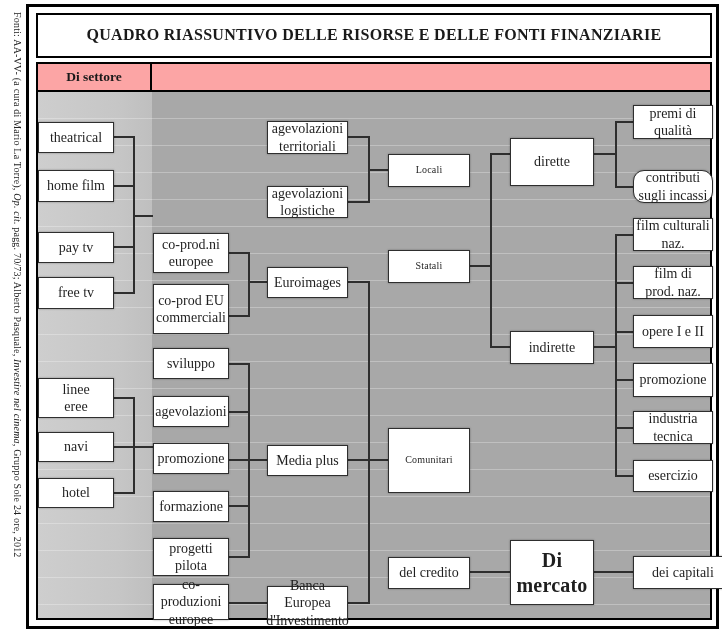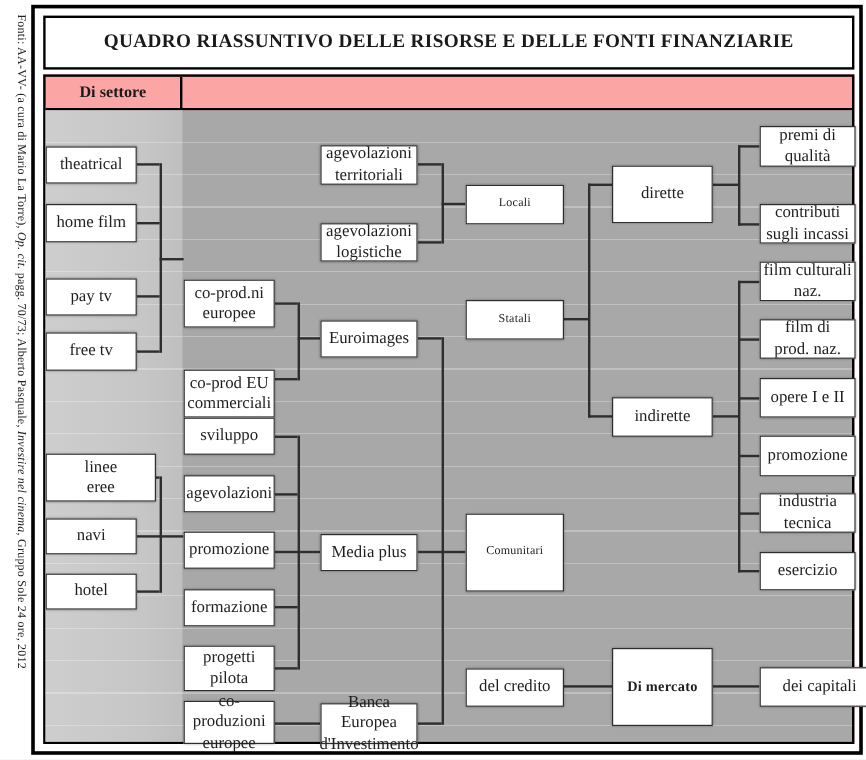--- a/index.html
+++ b/index.html
@@ -49,21 +49,21 @@
     pointer-events:none;
   }
   
   .node{
     position:absolute;background:#fff;border:1.5px solid #2e2e2e;box-sizing:border-box;
     display:flex;align-items:center;justify-content:center;text-align:center;
     font-size:14px;line-height:1.25;white-space:pre-line;color:#1f1f1f;
     box-shadow:0 0 2px rgba(0,0,0,.35);z-index:3;
   }
   .node.bold-md{font-weight:normal;font-size:10px;letter-spacing:.2px;}
-  .node.bold-lg{font-weight:bold;font-size:12px;letter-spacing:.2px;}
+  .node.bold-lg{font-weight:bold;font-size:20px;letter-spacing:.2px;}
   .cline{position:absolute;background:#2e2e2e;z-index:2;}
 </style>
 </head>
 <body>
 
 <div id="screen">
 
   <div id="caption">
     <span>Fonti: AA-VV- (a cura di Mario La Torre), </span><span class="it">Op. cit.</span><span> pagg. 70/73; Alberto Pasquale, </span><span class="it">Investire nel cinema</span><span>, Gruppo Sole 24 ore, 2012</span>
   </div>
@@ -129,27 +129,27 @@
       <div class="cline" style="left: 615px; top: 331px; width: 18px; height: 2px;"></div>
       <div class="cline" style="left: 615px; top: 379px; width: 18px; height: 2px;"></div>
       <div class="cline" style="left: 615px; top: 427px; width: 18px; height: 2px;"></div>
       <div class="cline" style="left: 615px; top: 475px; width: 18px; height: 2px;"></div>
       <div class="cline" style="left: 470px; top: 571px; width: 40px; height: 2px;"></div>
       <div class="cline" style="left: 594px; top: 571px; width: 39px; height: 2px;"></div>
       <div class="node" style="left: 38px; top: 122px; width: 76px; height: 31px;">theatrical</div>
       <div class="node" style="left: 38px; top: 170px; width: 76px; height: 32px;">home film</div>
       <div class="node" style="left: 38px; top: 232px; width: 76px; height: 31px;">pay tv</div>
       <div class="node" style="left: 38px; top: 277px; width: 76px; height: 32px;">free tv</div>
-      <div class="node" style="left: 38px; top: 378px; width: 92px; height: 40px;">linee
+      <div class="node" style="left: 38px; top: 378px; width: 76px; height: 40px;">linee
 eree</div>
       <div class="node" style="left: 38px; top: 432px; width: 76px; height: 30px;">navi</div>
       <div class="node" style="left: 38px; top: 478px; width: 76px; height: 30px;">hotel</div>
       <div class="node" style="left: 153px; top: 233px; width: 76px; height: 40px;">co-prod.ni
 europee</div>
-      <div class="node" style="left: 153px; top: 308px; width: 76px; height: 40px;">co-prod EU
+      <div class="node" style="left: 153px; top: 284px; width: 76px; height: 50px;">co-prod EU
 commerciali</div>
       <div class="node" style="left: 153px; top: 348px; width: 76px; height: 31px;">sviluppo</div>
       <div class="node" style="left: 153px; top: 396px; width: 76px; height: 31px;">agevolazioni</div>
       <div class="node" style="left: 153px; top: 443px; width: 76px; height: 31px;">promozione</div>
       <div class="node" style="left: 153px; top: 491px; width: 76px; height: 31px;">formazione</div>
       <div class="node" style="left: 153px; top: 538px; width: 76px; height: 38px;">progetti
 pilota</div>
       <div class="node" style="left: 153px; top: 584px; width: 76px; height: 36px;">co-produzioni
 europee</div>
       <div class="node" style="left: 267px; top: 121px; width: 81px; height: 33px;">agevolazioni
@@ -162,21 +162,21 @@
 d'Investimento</div>
       <div class="node bold-md" style="left: 388px; top: 154px; width: 82px; height: 33px;">Locali</div>
       <div class="node bold-md" style="left: 388px; top: 250px; width: 82px; height: 33px;">Statali</div>
       <div class="node bold-md" style="left: 388px; top: 428px; width: 82px; height: 65px;">Comunitari</div>
       <div class="node" style="left: 388px; top: 557px; width: 82px; height: 32px;">del credito</div>
       <div class="node" style="left: 510px; top: 138px; width: 84px; height: 48px;">dirette</div>
       <div class="node" style="left: 510px; top: 331px; width: 84px; height: 33px;">indirette</div>
       <div class="node bold-lg" style="left: 510px; top: 540px; width: 84px; height: 65px;">Di mercato</div>
       <div class="node" style="left: 633px; top: 105px; width: 80px; height: 34px;">premi di
 qualità</div>
-      <div class="node" style="left: 633px; top: 170px; width: 80px; height: 33px;">contributi
+      <div class="node" style="left: 633px; top: 170px; width: 80px; height: 33px; border-radius: 11px;">contributi
 sugli incassi</div>
       <div class="node" style="left: 633px; top: 218px; width: 80px; height: 33px;">film culturali
 naz.</div>
       <div class="node" style="left: 633px; top: 266px; width: 80px; height: 33px;">film di
 prod. naz.</div>
       <div class="node" style="left: 633px; top: 315px; width: 80px; height: 33px;">opere  I e II</div>
       <div class="node" style="left: 633px; top: 363px; width: 80px; height: 34px;">promozione</div>
       <div class="node" style="left: 633px; top: 411px; width: 80px; height: 33px;">industria
 tecnica</div>
       <div class="node" style="left: 633px; top: 460px; width: 80px; height: 32px;">esercizio</div>

